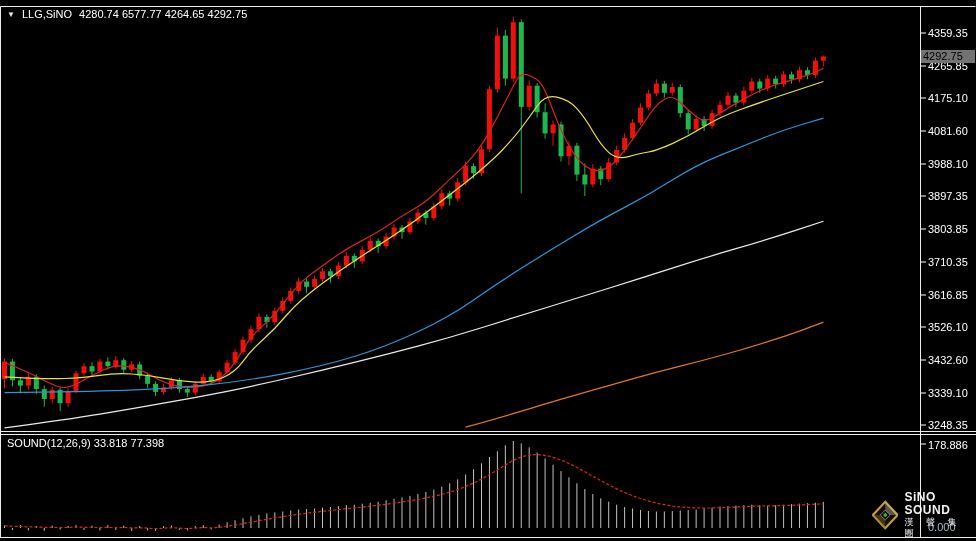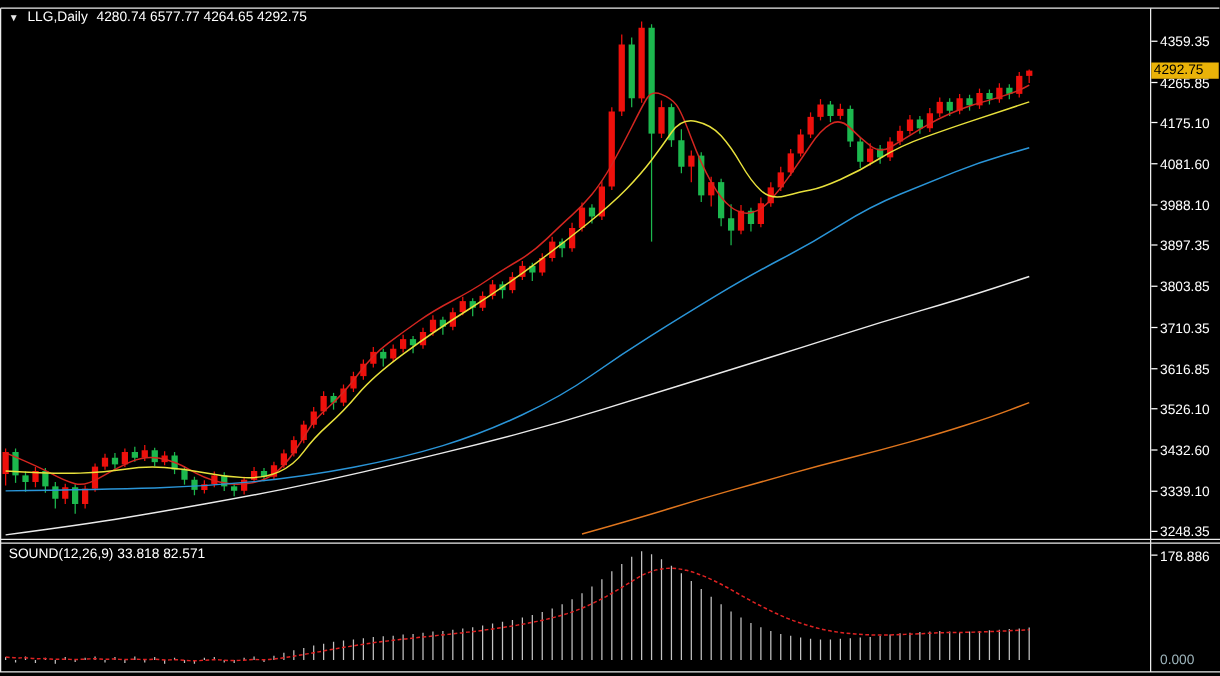--- a/index.html
+++ b/index.html
@@ -2,21 +2,21 @@
 <html><head>
 <meta charset="utf-8">
 <style>
   html,body{margin:0;padding:0;background:#000;}
   body{width:976px;height:541px;overflow:hidden;font-family:"Liberation Sans",sans-serif;}
   .stage{position:relative;width:976px;height:541px;background:#000;}
   svg.canvas{position:absolute;left:0;top:0;}
   .symbol-label{position:absolute;left:7px;top:8px;color:#fff;font-size:11px;display:flex;align-items:center;gap:7px;white-space:nowrap;}
   .symbol-label .tri{font-size:8px;color:#e8e8e8;cursor:pointer;}
   .macd-label{position:absolute;left:7px;top:437px;color:#fff;font-size:11px;white-space:nowrap;}
-  .price-tag{position:absolute;left:921px;top:50px;width:54px;height:13px;background:#eab308;color:#000;
+  .price-tag{position:absolute;left:921px;top:50px;width:54px;height:13px;background:#737373;color:#000;
              font-size:11px;line-height:13px;padding-left:2px;box-sizing:border-box;}
   .logo{position:absolute;left:872px;top:491px;display:flex;align-items:center;gap:6px;opacity:.95;}
   .logo-text{color:#fff;}
   .logo-l1{font-size:12px;font-weight:bold;letter-spacing:.5px;line-height:13px;}
   .logo-l2{font-size:9px;letter-spacing:5px;line-height:11px;}
 </style>
 </head>
 <body>
 
 <div class="stage">
@@ -386,26 +386,39 @@
       </g>
       <g>
         <line x1="921" y1="444" x2="926" y2="444" stroke="#ffffff" stroke-width="1"></line>
         <text x="928" y="449" fill="#ffffff" font-size="11" font-family="&quot;Liberation Sans&quot;,sans-serif">178.886</text>
         <text x="928" y="531" fill="#9fb6bd" font-size="11" font-family="&quot;Liberation Sans&quot;,sans-serif">0.000</text>
       </g>
     </svg>
 
   <div class="symbol-label">
     <span class="tri">▼</span>
-    <span>LLG,Daily</span>
+    <span>LLG,SiNO</span>
     <span>4280.74 6577.77 4264.65 4292.75</span>
   </div>
 
   <div class="macd-label">
     <span>SOUND(12,26,9)</span>
     <span>33.818</span>
-    <span>82.571</span>
+    <span>77.398</span>
   </div>
 
   <div class="price-tag">4292.75</div>
 
+  <div class="logo">
+    <svg width="30" height="32" viewBox="0 0 30 32">
+      <polygon points="15,1 29,16 15,31 1,16" fill="#141007" stroke="#c9a43f" stroke-width="2.5"></polygon>
+      <polygon points="15,1 29,16 15,16" fill="#f2e8c4" opacity="0.35"></polygon>
+      <polygon points="15,31 1,16 15,16" fill="#7a5e12" opacity="0.5"></polygon>
+      <rect x="11" y="12" width="8" height="8" transform="rotate(45 15 16)" fill="#0a0a0a" stroke="#8f8f8f" stroke-width="1"></rect>
+      <rect x="13.2" y="14.2" width="3.6" height="3.6" transform="rotate(45 15 16)" fill="#45c01e"></rect>
+    </svg>
+    <div class="logo-text">
+      <div class="logo-l1">SiNO SOUND</div>
+      <div class="logo-l2">漢 聲 集 團</div>
+    </div>
+  </div>
 
 </div>
 
 </body></html>

